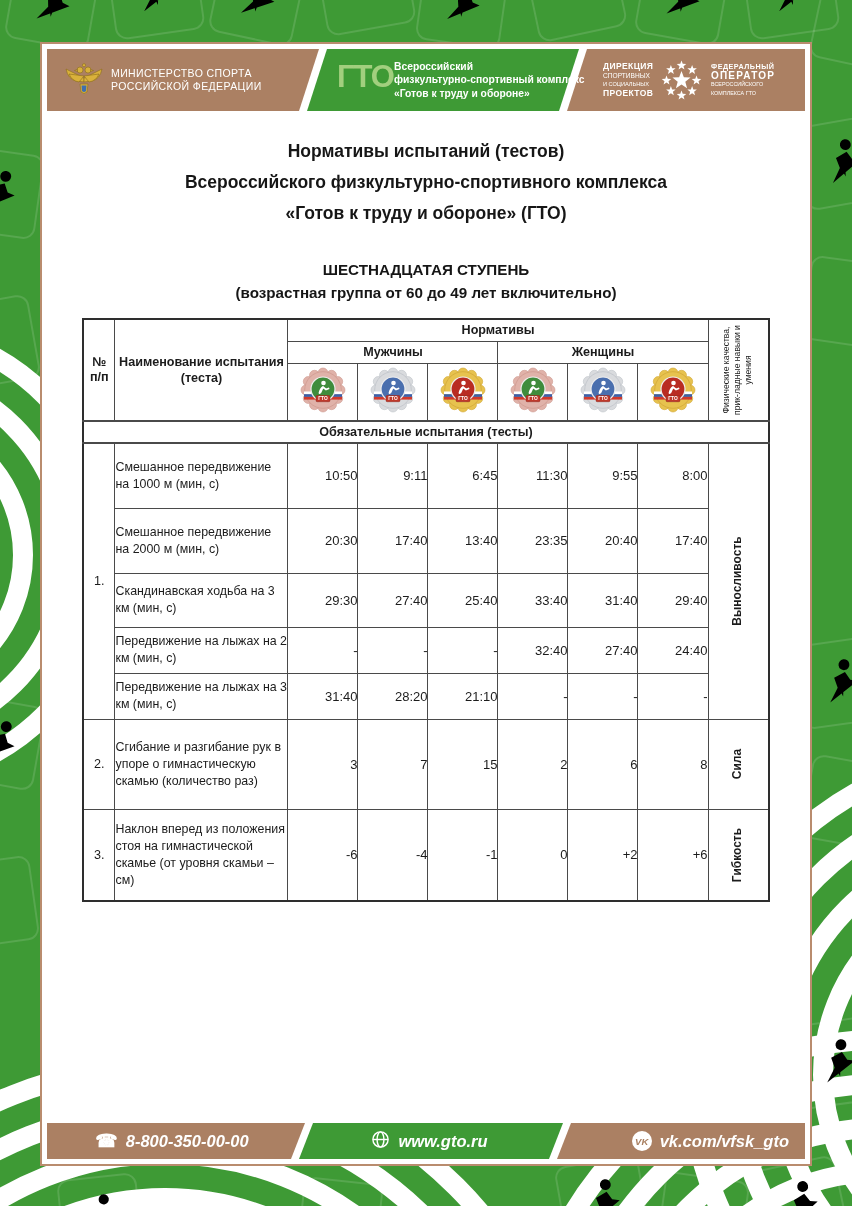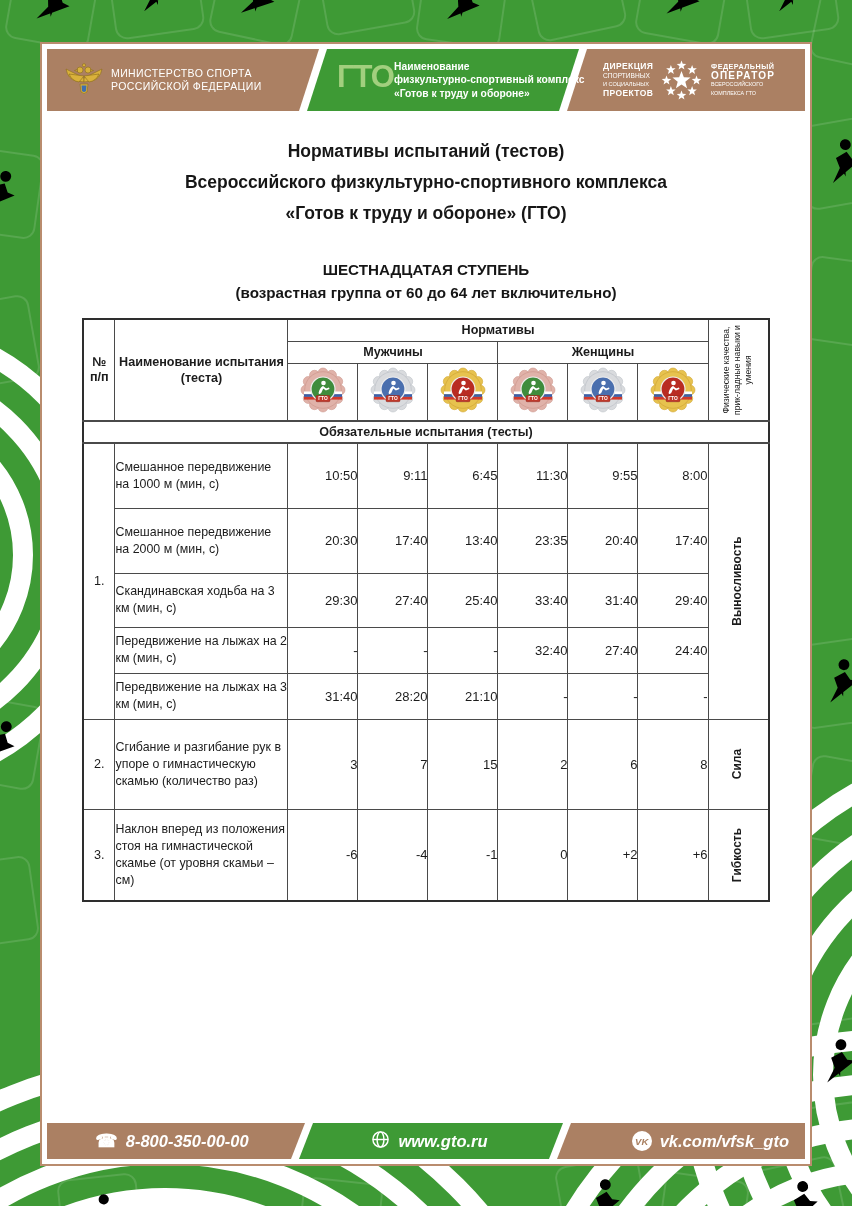--- a/index.html
+++ b/index.html
@@ -228,21 +228,21 @@
         <path d="M18.5 23.5 L23.5 23.5 L23 29 Q21 31 19 29 Z" fill="#3f6fae" stroke="none"></path>
       </svg>
     </div>
     <div class="ministry-text">
       <div>МИНИСТЕРСТВО СПОРТА</div>
       <div>РОССИЙСКОЙ ФЕДЕРАЦИИ</div>
     </div>
 
     <div class="gto-logo">ГТО</div>
     <div class="gto-text">
-      <div>Наименование</div>
+      <div>Всероссийский</div>
       <div>физкультурно-спортивный комплекс</div>
       <div>«Готов к труду и обороне»</div>
     </div>
 
     <div class="dir-text">
       <div class="dir-l1">ДИРЕКЦИЯ</div>
       <div class="dir-l2">СПОРТИВНЫХ</div>
       <div class="dir-l3">И СОЦИАЛЬНЫХ</div>
       <div class="dir-l4">ПРОЕКТОВ</div>
     </div>
@@ -269,21 +269,21 @@
     </div>
   </div>
 
   <div class="doc-title">
     <div>Нормативы испытаний (тестов)</div>
     <div>Всероссийского физкультурно-спортивного комплекса</div>
     <div>«Готов к труду и обороне» (ГТО)</div>
   </div>
   <div class="doc-subtitle">
     <div>ШЕСТНАДЦАТАЯ СТУПЕНЬ</div>
-    <div>(возрастная группа от 60 до 64 лет включительно)</div>
+    <div>(возрастная группа от 60 до 49 лет включительно)</div>
   </div>
 
   <div class="tbl-wrap">
     <table class="tbl">
       <colgroup>
         <col style="width:32px">
           <col style="width:173px">
         <col style="width:70px">
           <col style="width:70px">
           <col style="width:70px">

